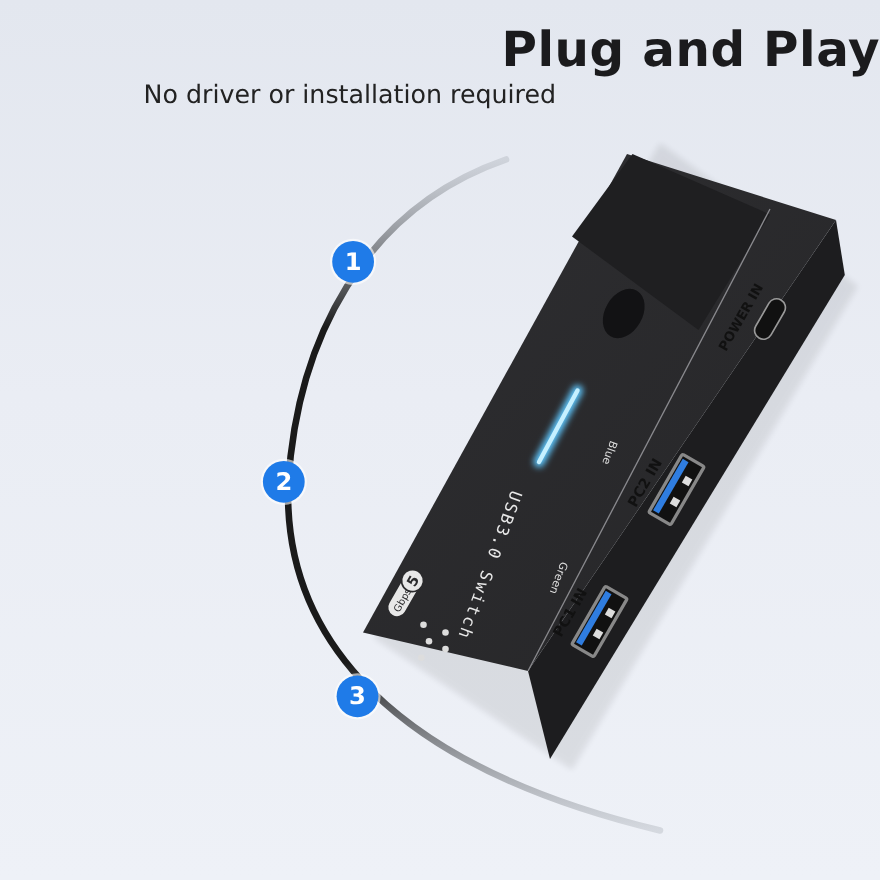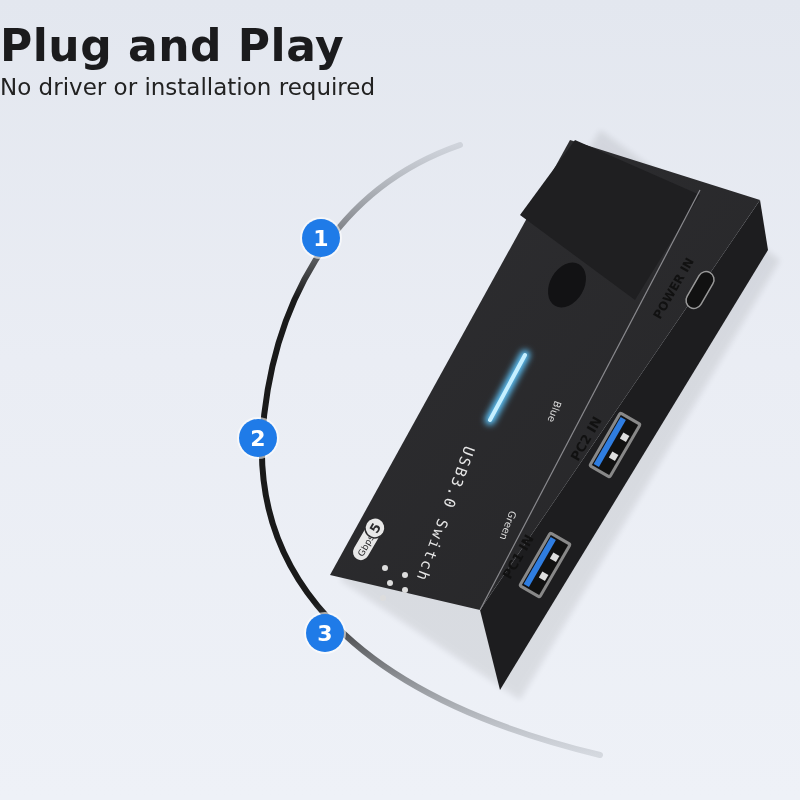--- a/index.html
+++ b/index.html
@@ -2,25 +2,25 @@
 <html><head>
 <meta charset="utf-8">
 <style>
   html, body { margin:0; padding:0; }
   body {
     width:800px; height:800px; overflow:hidden; position:relative;
     background: linear-gradient(180deg, #e3e7ef 0%, #eaedf4 45%, #eef1f7 100%);
     font-family: "DejaVu Sans", "Liberation Sans", sans-serif;
   }
   .title {
-    position:absolute; left:0; top:20px; width:800px; text-align:left;
+    position:absolute; left:0; top:20px; width:800px; text-align:right;
     font-size:44px; font-weight:bold; color:#1b1b1d; letter-spacing:0.5px;
   }
   .subtitle {
-    position:absolute; left:0; top:74px; width:636px; 
+    position:absolute; left:0; top:74px; width:636px; text-align:center;
     font-size:23px; color:#222; 
   }
   svg.scene { position:absolute; left:0; top:0; }
   .badge {
     position:absolute; width:38px; height:38px; border-radius:50%;
     background:#1f7be8; color:#fff; font-weight:bold; font-size:22px;
     display:flex; align-items:center; justify-content:center;
     box-shadow: 0 0 0 2px rgba(255,255,255,0.6);
   }
 </style>

